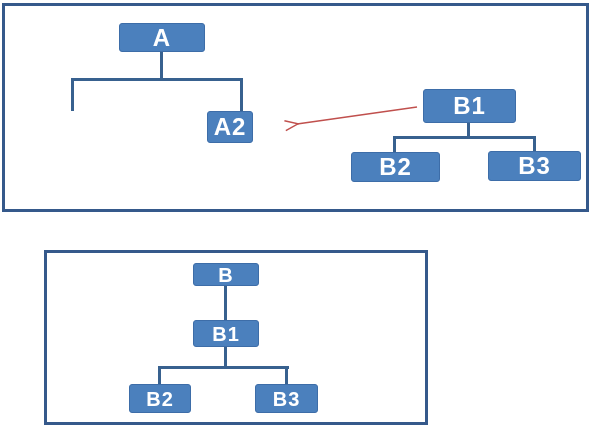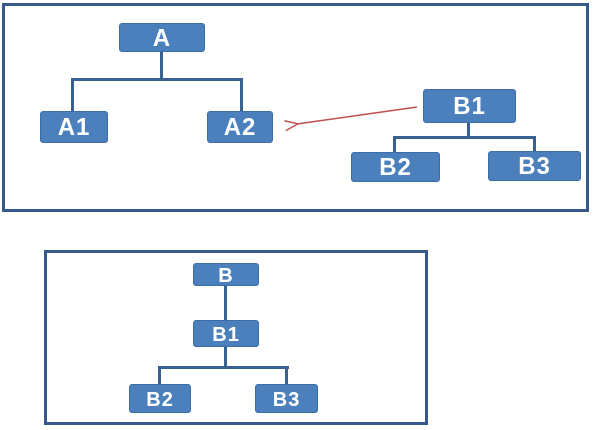--- a/index.html
+++ b/index.html
@@ -50,22 +50,21 @@
 <div id="canvas">
 
   <div class="panel" style="left:2px; top:3px; width:587px; height:209px;"></div>
 
   <div class="conn" style="left:160px; top:52px; width:3px; height:29px;"></div>
   <div class="conn" style="left:71px; top:78px; width:172px; height:3px;"></div>
   <div class="conn" style="left:71px; top:78px; width:3px; height:33px;"></div>
   <div class="conn" style="left:240px; top:78px; width:3px; height:33px;"></div>
 
   <div class="node size-top" style="left:119px; top:23px; width:86px; height:29px;">A</div>
-  <div class="node size-top" style="left:40px; top:111px; width:68px; height:32px;">A1</div>
-  <div class="node size-top" style="left:207px; top:111px; width:66px; height:32px;">A2</div>
+  <div class="node size-top" style="left:207px; top:111px; width:46px; height:32px;">A2</div>
 
   <div class="conn" style="left:467px; top:123px; width:3px; height:14px;"></div>
   <div class="conn" style="left:393px; top:136px; width:143px; height:3px;"></div>
   <div class="conn" style="left:393px; top:136px; width:3px; height:17px;"></div>
   <div class="conn" style="left:533px; top:136px; width:3px; height:16px;"></div>
 
   <div class="node size-top" style="left:423px; top:89px; width:93px; height:34px;">B1</div>
   <div class="node size-top" style="left:351px; top:152px; width:89px; height:30px;">B2</div>
   <div class="node size-top" style="left:488px; top:151px; width:93px; height:30px;">B3</div>
 

